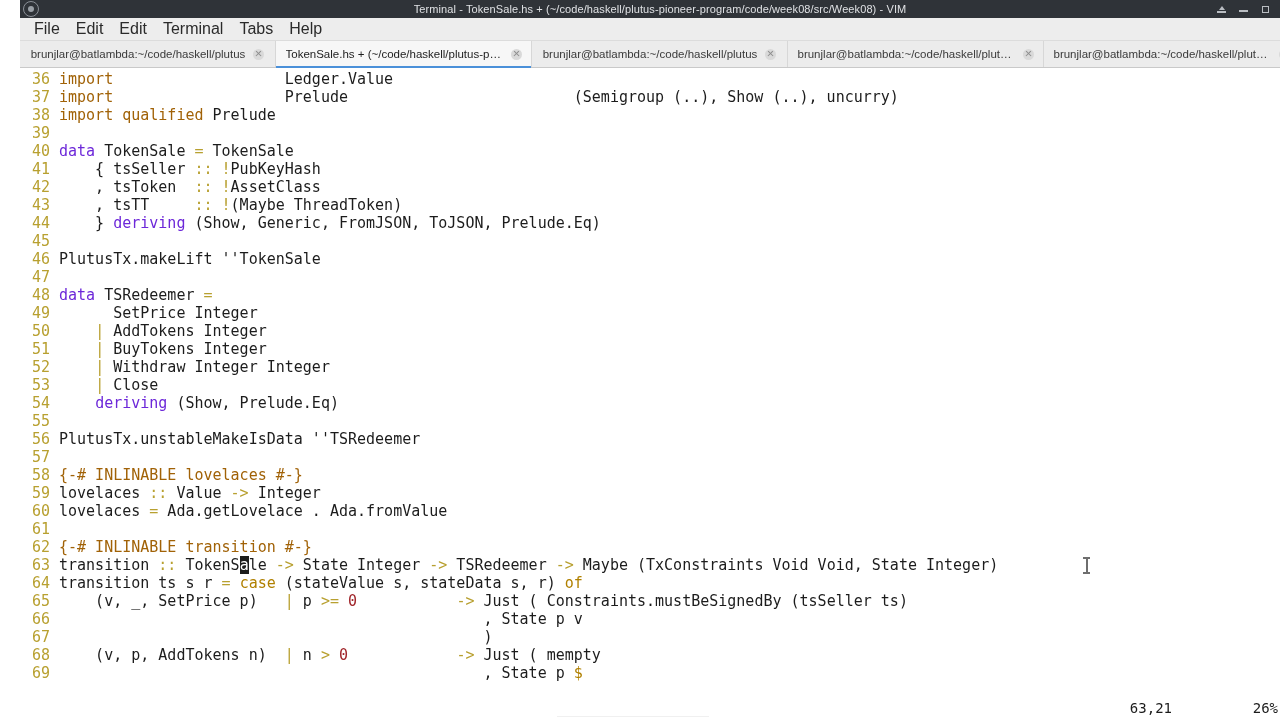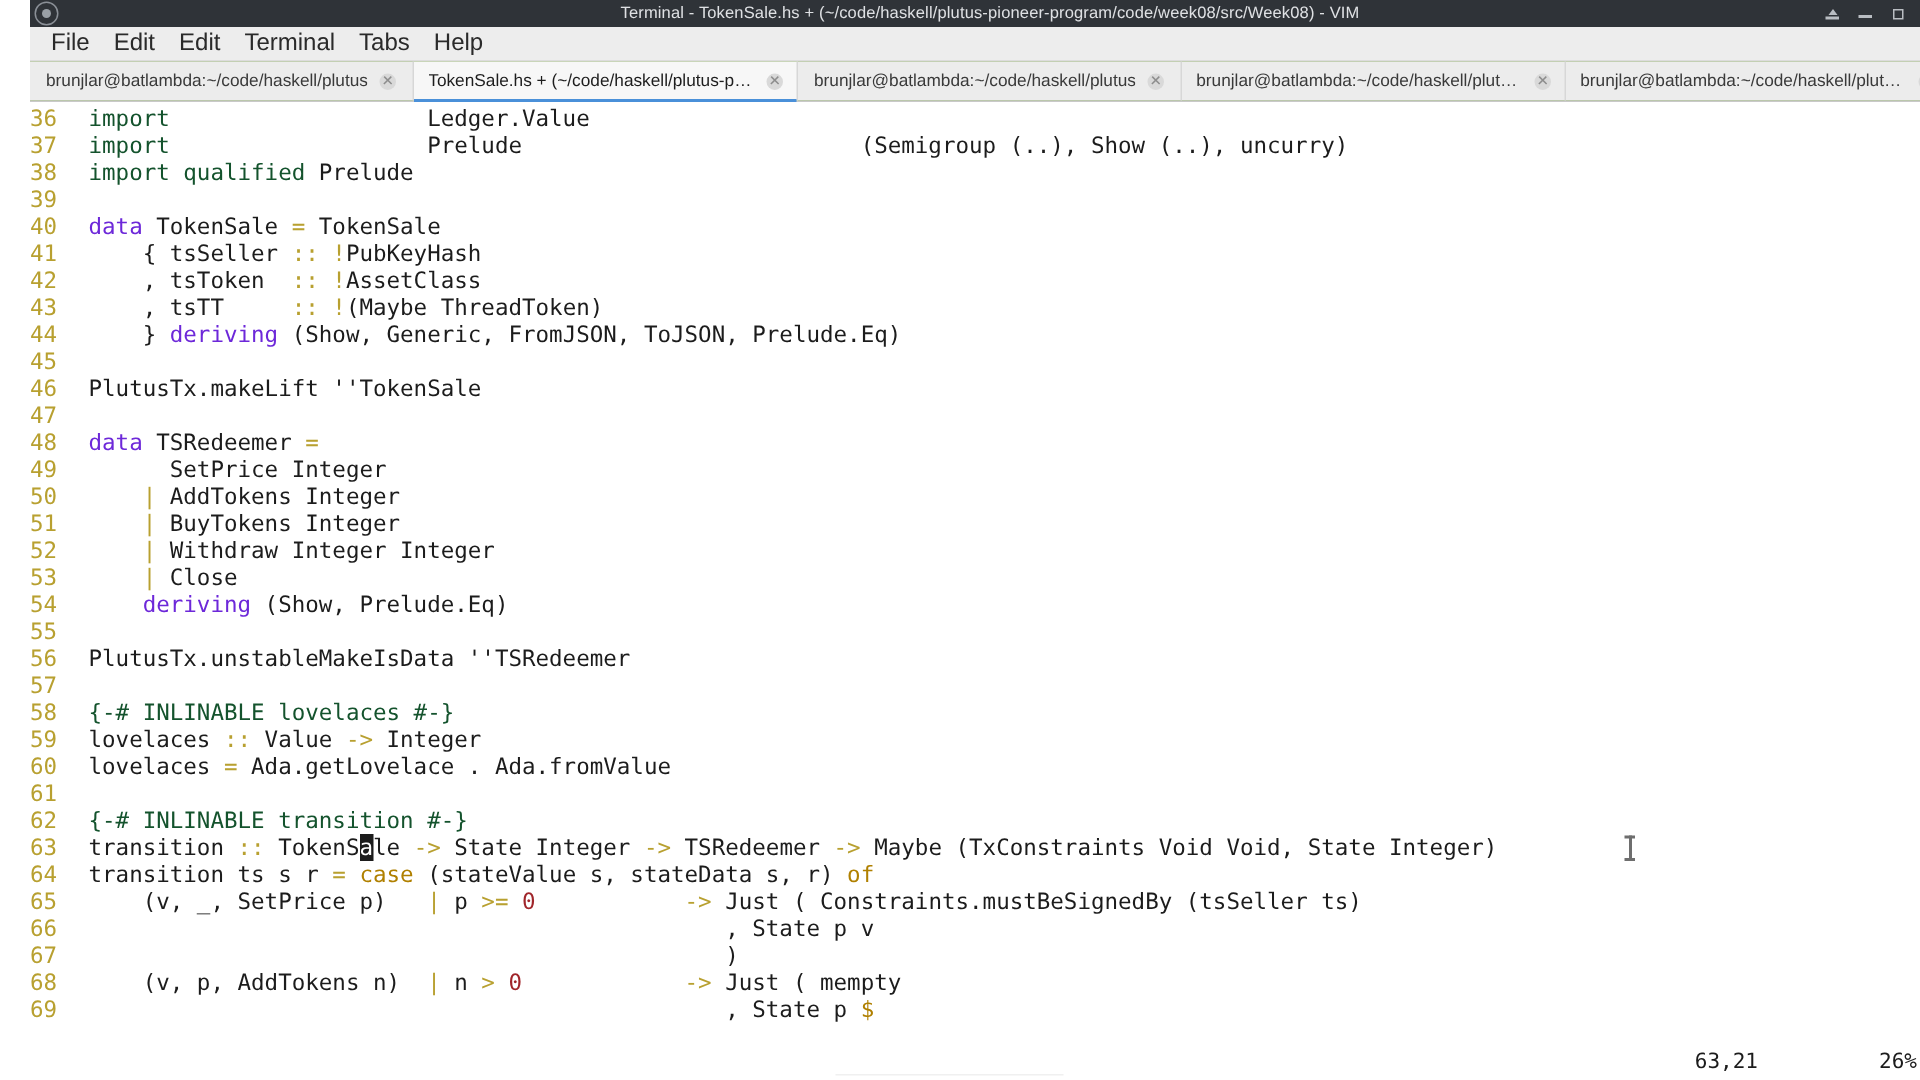--- a/index.html
+++ b/index.html
@@ -223,24 +223,25 @@
     color: #1c1c1c;
   }
   .code-line {
     height: 18px;
     display: block;
     white-space: pre;
   }
   .lnum {
     display: inline-block;
     width: 30px;
+    text-align: right;
     color: #b8a030;
     margin-right: 9px;
   }
-  .kw      { color: #14532d; }       
+  .kw      { color: #a16207; }       
   .kw-data { color: #6d28d9; }       
   .op      { color: #b8a030; }       
   .ctrl    { color: #b08000; }       
   .num     { color: #a0252a; }       
   .cursor-block {
     background: #1c1c1c;
     color: #ffffff;
   }
 
   

